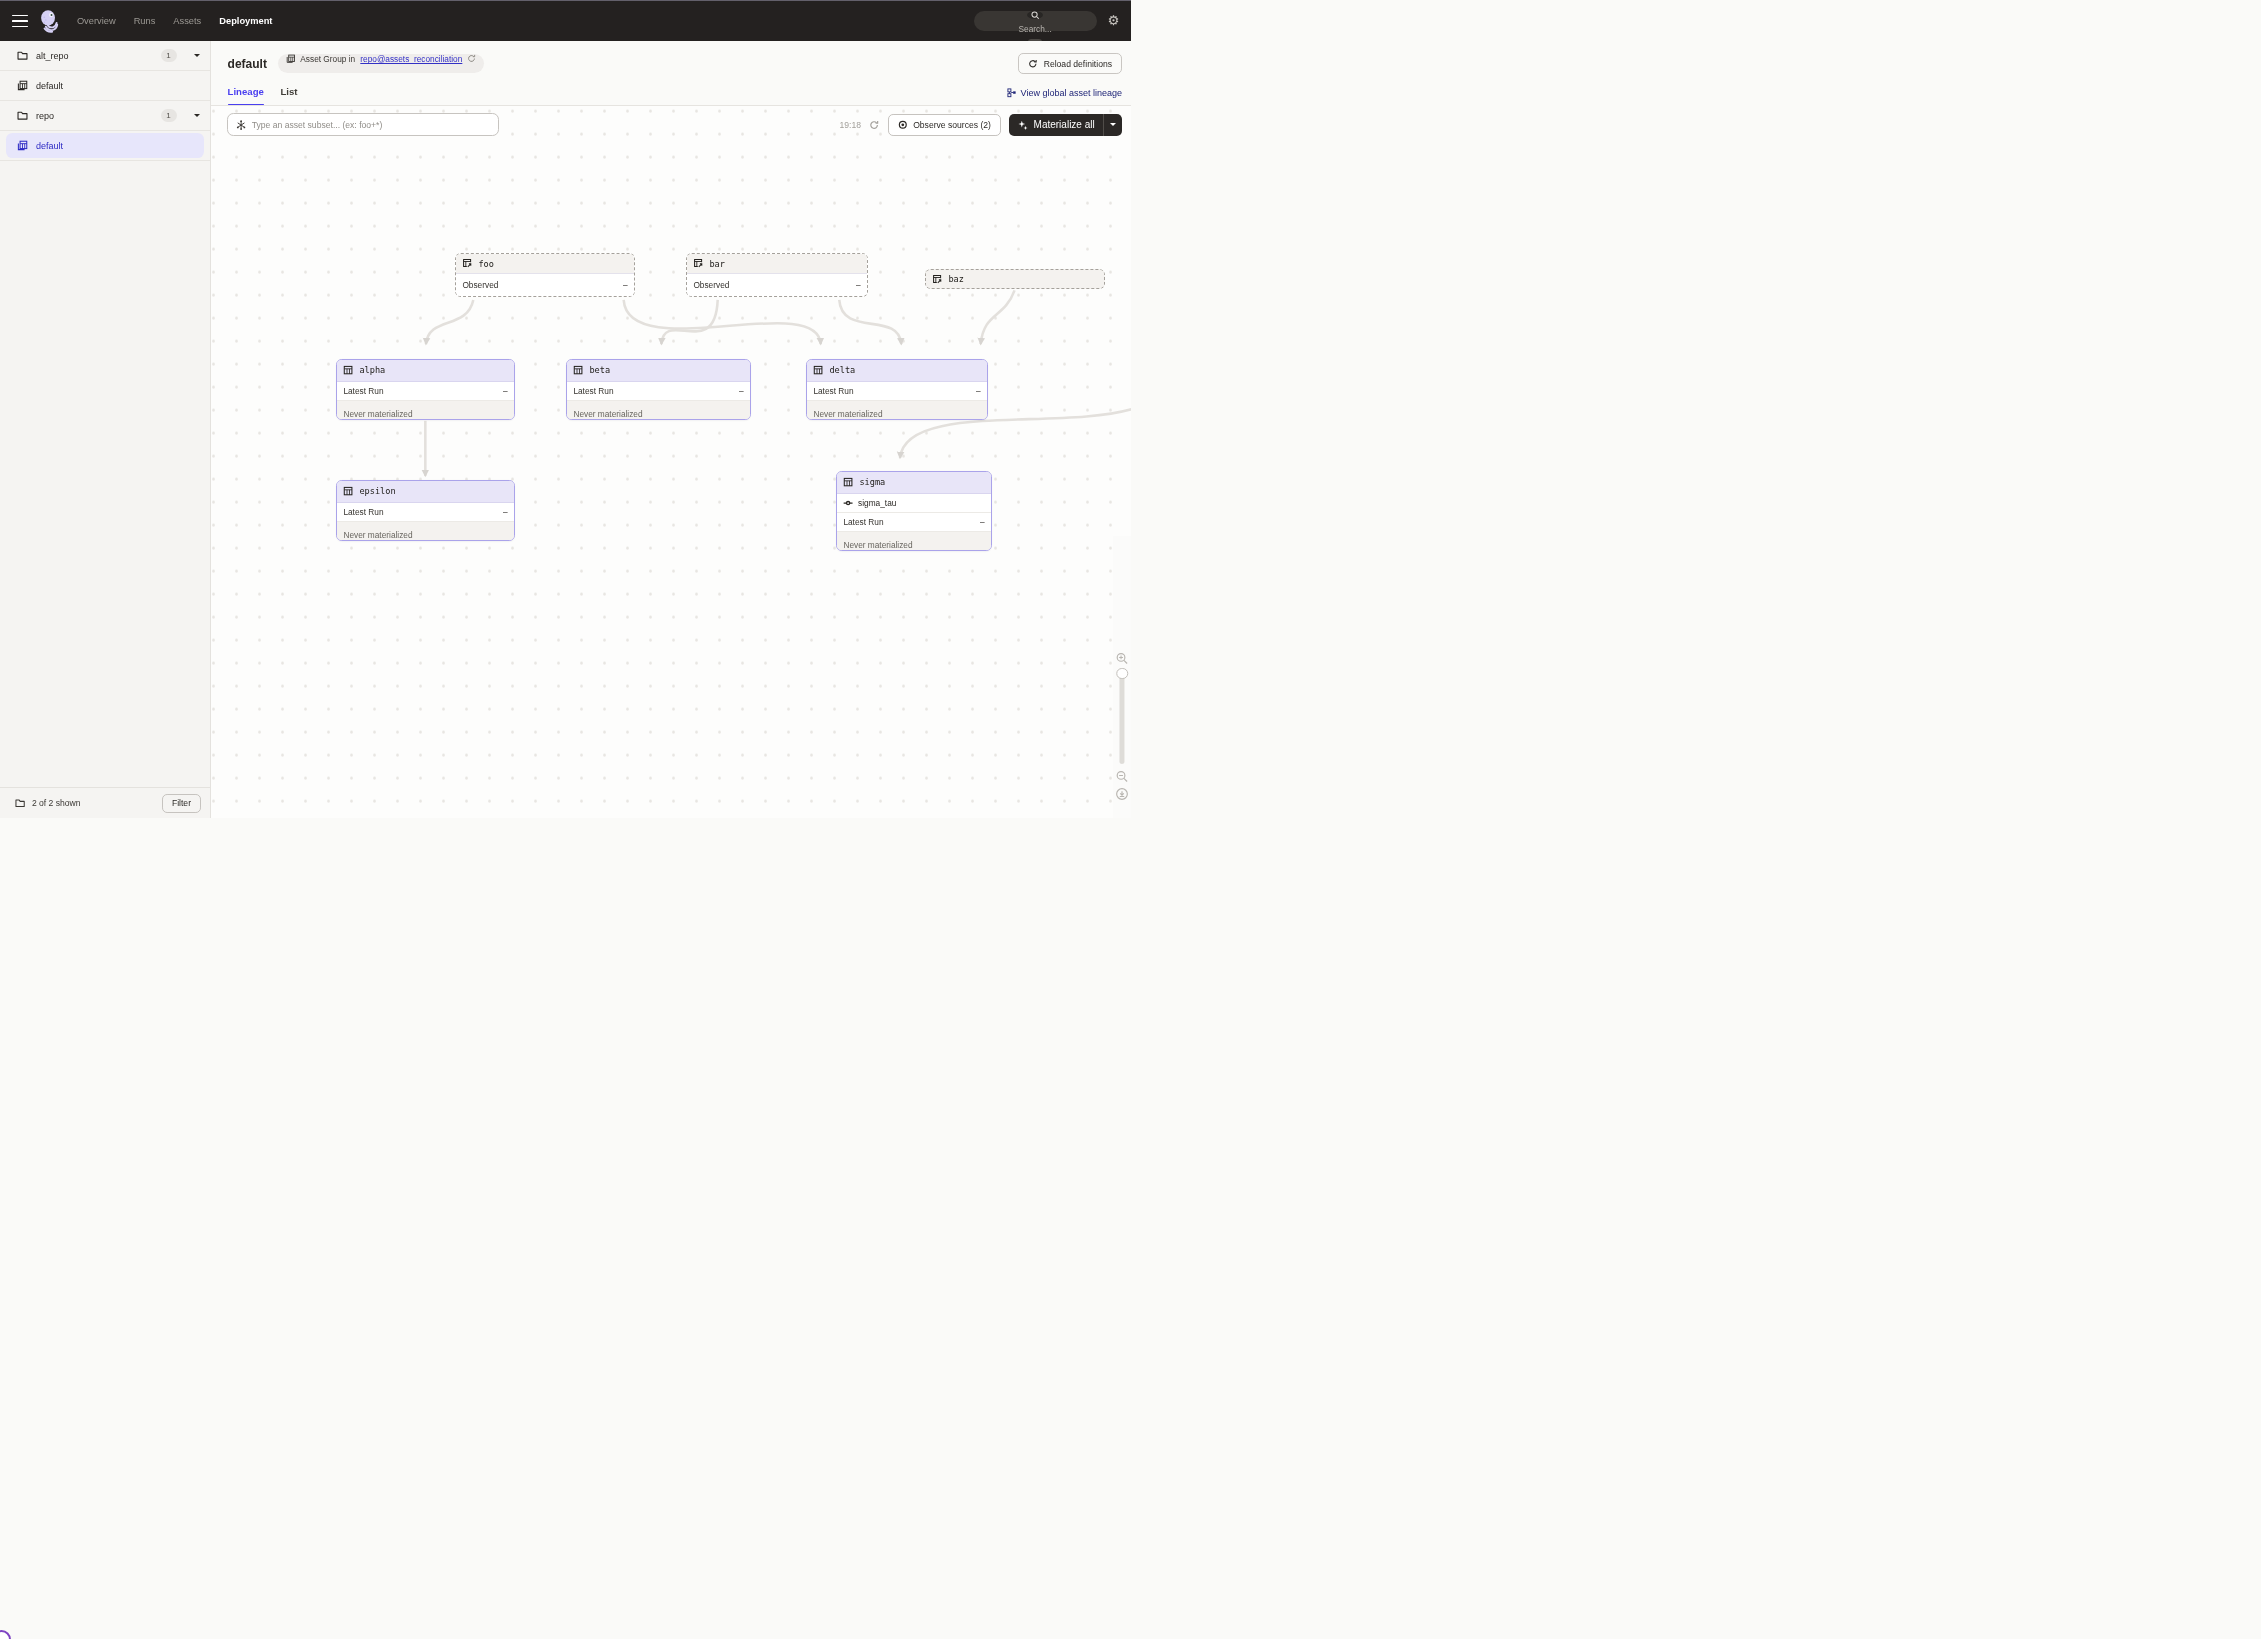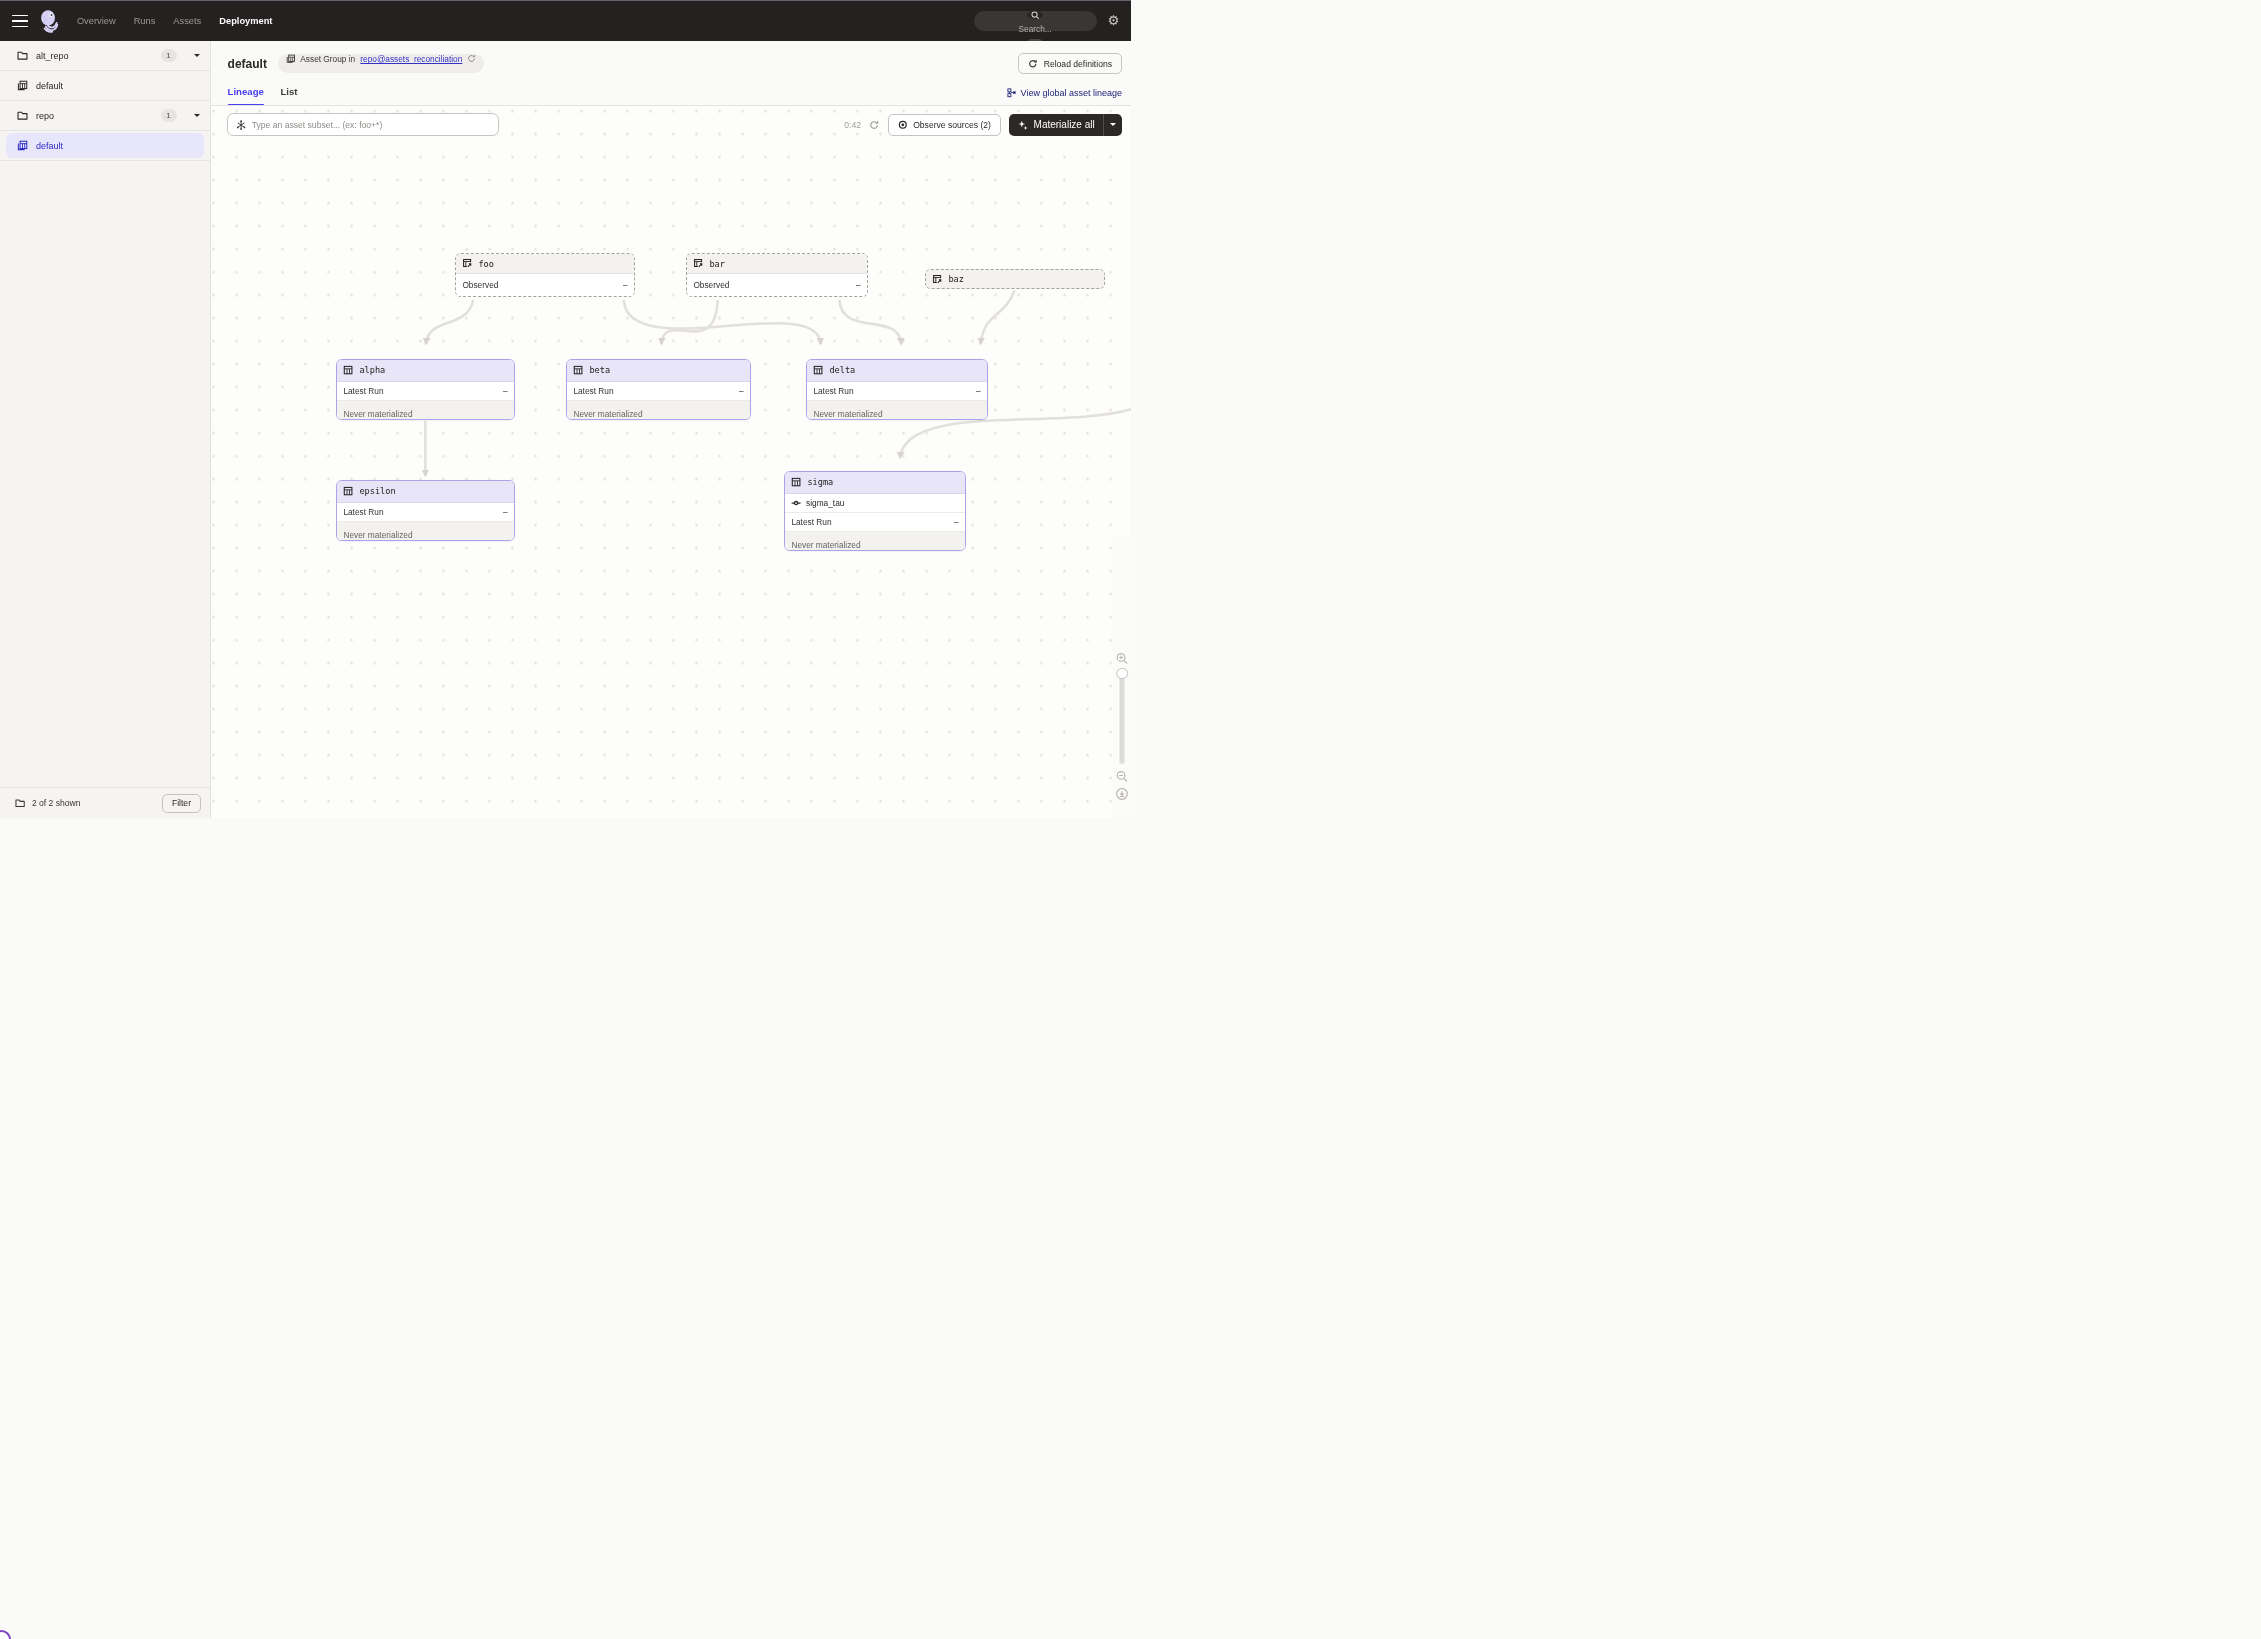--- a/index.html
+++ b/index.html
@@ -283,21 +283,21 @@
         <div class="subset-input">
           <svg class="ic" width="10.2" height="10.2" viewBox="0 0 16 16">
               <path d="M8 1.5v13 M2.7 4.5l10.6 7 M13.3 4.5L2.7 11.5" stroke="#3a3733" stroke-width="1.5" fill="none"></path>
               <circle cx="8" cy="1.8" r="1.4" fill="#3a3733"></circle>
               <circle cx="13.2" cy="11.6" r="1.4" fill="#3a3733"></circle>
               <circle cx="2.8" cy="11.6" r="1.4" fill="#3a3733"></circle>
               <circle cx="8" cy="14.2" r="1.4" fill="#3a3733"></circle>
             </svg>
           <input type="text" placeholder="Type an asset subset... (ex: foo+*)" style="">
         </div>
-        <span class="timer">0:42</span>
+        <span class="timer">19:18</span>
         <span class="toolbar-refresh">
           <svg class="ic" width="10.2" height="10.2" viewBox="0 0 16 16">
               <path d="M13.2 8a5.2 5.2 0 1 1-1.5-3.7" fill="none" stroke="currentColor" stroke-width="1.8"></path>
               <path d="M13.6 1.6v3.2h-3.2" fill="none" stroke="currentColor" stroke-width="1.8"></path>
             </svg>
         </span>
         <button class="observe-btn">
           <svg class="ic" width="9.6" height="9.6" viewBox="0 0 16 16">
               <circle cx="8" cy="8" r="5.7" fill="none" stroke="#2b2825" stroke-width="2"></circle>
               <circle cx="8" cy="8" r="2.3" fill="#2b2825"></circle>
@@ -420,21 +420,21 @@
         </div>
         <div class="node-row">
             <span>Latest Run</span>
             <span>–</span>
           </div>
         <div class="node-status">
             <span>Never materialized</span>
           </div>
       </div>
 
-      <div class="node" style="left:573px; top:365px; width:182px;">
+      <div class="node" style="left:625px; top:365px; width:156px;">
         <div class="node-header">
           <svg class="ic" width="10.2" height="10.2" viewBox="0 0 16 16">
               <rect x="2" y="2.2" width="12" height="11.6" fill="none" stroke="#22201d" stroke-width="1.6"></rect>
               <path d="M2 6h12 M6.3 6v7.8 M10.2 6v7.8" stroke="#22201d" stroke-width="1.3" fill="none"></path>
             </svg>
           <span class="nlabel">sigma</span>
         </div>
         <div class="check-row">
           <svg class="ic" width="10.2" height="10.2" viewBox="0 0 16 16">
               <path d="M1 8h4.1 M10.9 8H15" stroke="#2b2825" stroke-width="2.1" fill="none"></path>

